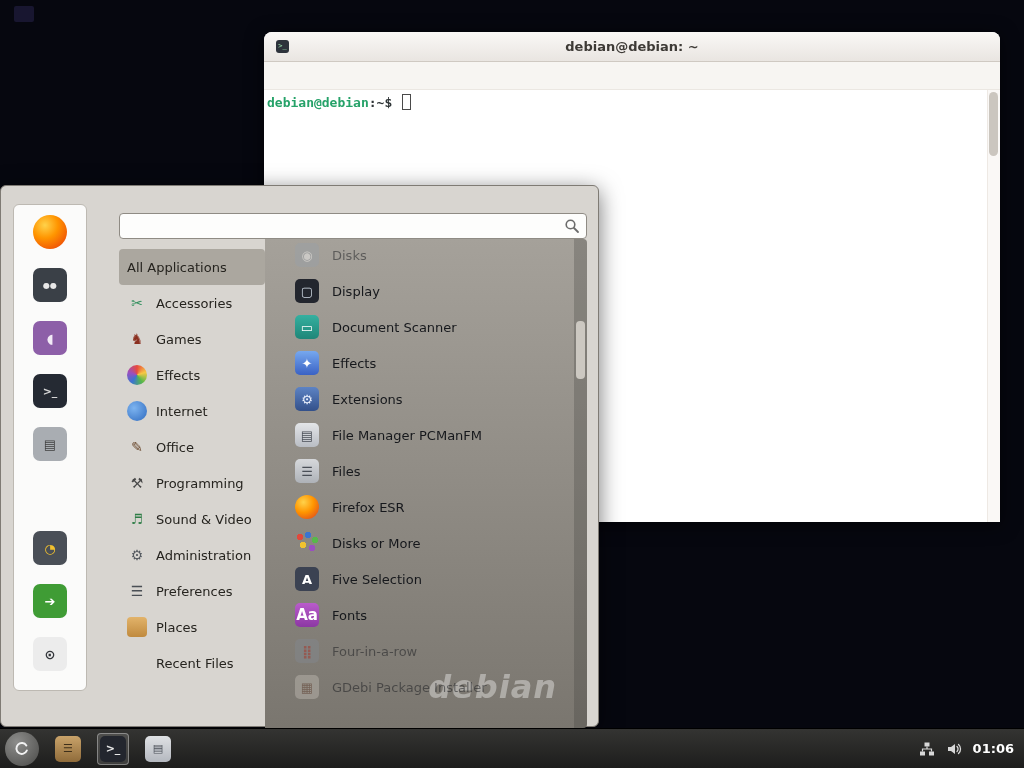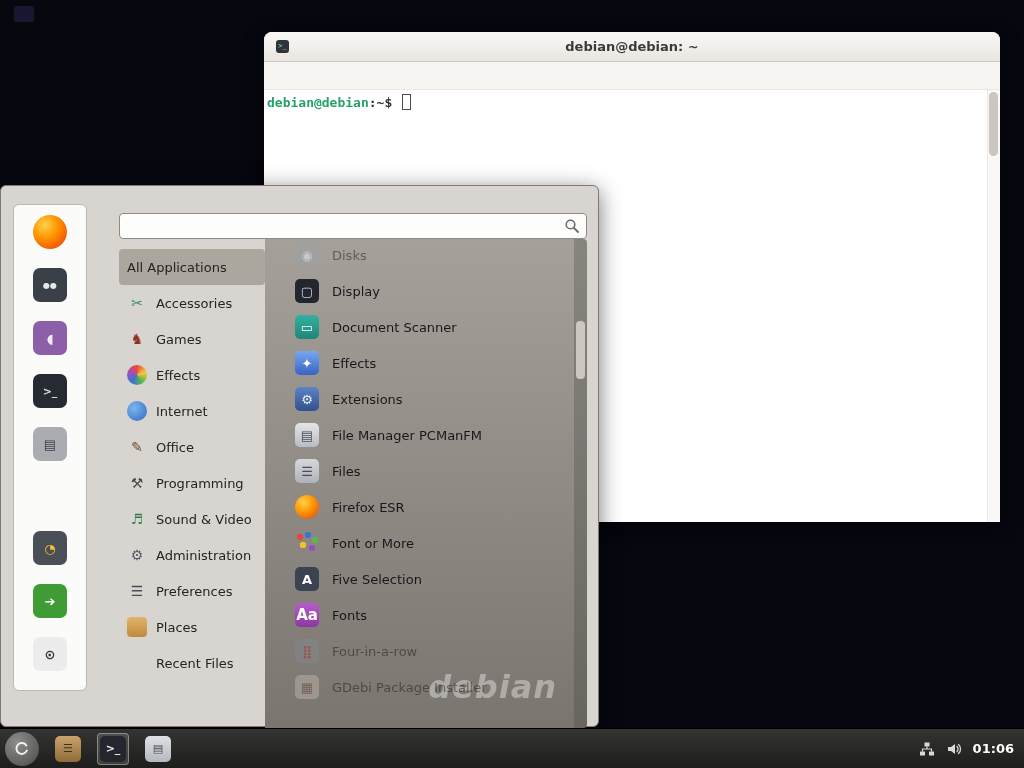--- a/index.html
+++ b/index.html
@@ -239,21 +239,21 @@
         <div class="app-row">
     <span class="app-icon" style="background: linear-gradient(rgb(214, 216, 219), rgb(174, 178, 184)); color: rgb(74, 79, 87);">☰</span>
     <span class="app-label">Files</span>
   </div>
         <div class="app-row">
     <span class="app-icon" style="background: radial-gradient(circle at 35% 30%, rgb(255, 210, 74) 0%, rgb(255, 149, 0) 45%, rgb(226, 84, 28) 85%); border-radius: 50%;"></span>
     <span class="app-label">Firefox ESR</span>
   </div>
         <div class="app-row">
     <span class="app-icon" style="background: radial-gradient(3px at 5px 6px, rgb(224, 73, 60) 98%, transparent), radial-gradient(3px at 13px 4px, rgb(59, 116, 209) 98%, transparent), radial-gradient(3px at 20px 9px, rgb(87, 184, 74) 98%, transparent), radial-gradient(3px at 8px 14px, rgb(240, 194, 48) 98%, transparent), radial-gradient(3px at 17px 17px, rgb(154, 79, 192) 98%, transparent);"></span>
-    <span class="app-label">Font or More</span>
+    <span class="app-label">Disks or More</span>
   </div>
         <div class="app-row">
     <span class="app-icon" style="background: rgb(59, 66, 82); color: rgb(255, 255, 255);">A</span>
     <span class="app-label">Five Selection</span>
   </div>
         <div class="app-row">
     <span class="app-icon" style="background: linear-gradient(rgb(185, 92, 203), rgb(140, 55, 163)); color: rgb(255, 255, 255); font-size: 15px; letter-spacing: 0px;">Aa</span>
     <span class="app-label">Fonts</span>
   </div>
         <div class="app-row faded">

